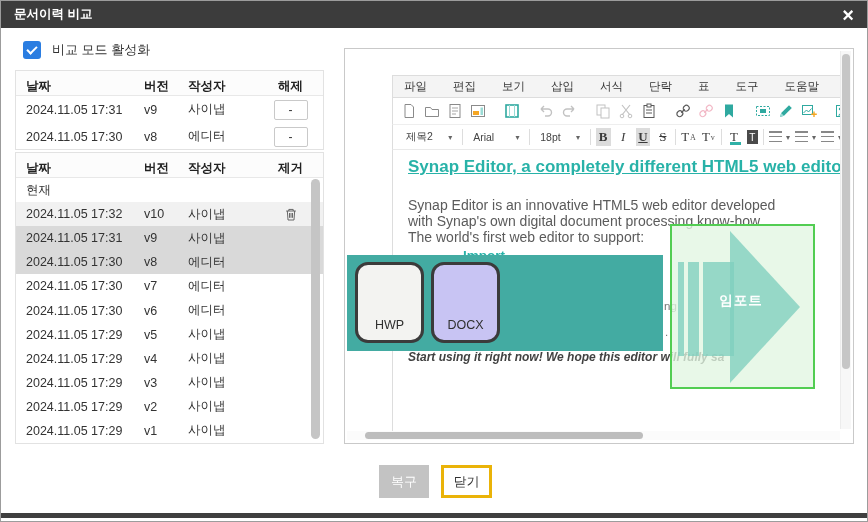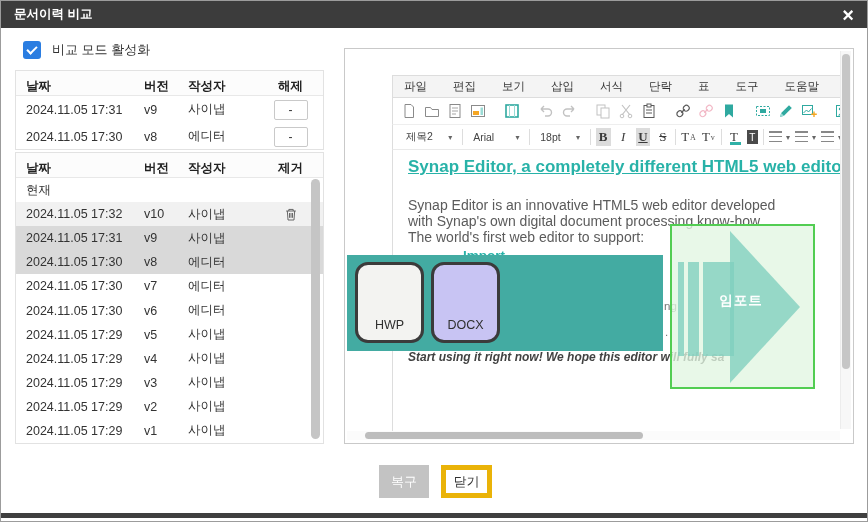--- a/index.html
+++ b/index.html
@@ -99,21 +99,21 @@
   
   .pv-vscroll{position:absolute;right:2px;top:2px;bottom:14px;width:10px;background:#f7f7f7;
     border-left:1px solid #ececec;z-index:6}
   .pv-vthumb{position:absolute;left:1px;top:3px;width:8px;height:315px;background:#c6c6c6;border-radius:4px}
   .pv-hscroll{position:absolute;left:2px;right:13px;bottom:3px;height:9px;background:#fbfbfb;z-index:6}
   .pv-hthumb{position:absolute;left:18px;top:1px;width:278px;height:7px;background:#bdbdbd;border-radius:4px}
   
   .footer-btn{position:absolute;top:464px;height:33px;font-size:13px;box-sizing:border-box;cursor:pointer;
     font-family:inherit}
   #btn-restore{left:378px;width:50px;background:#c3c3c3;color:#fff;border:none}
-  #btn-close{left:440px;width:51px;background:#fff;color:#333;border:5px solid #eab308}
+  #btn-close{left:440px;width:51px;background:#fff;color:#333;border:3px solid #eab308}
   .bottom-strip{position:absolute;left:0;top:512px;width:868px;height:5px;background:#3f3f3f}
 </style>
 </head>
 <body>
 
 <div class="canvas">
 
   <div class="titlebar">
     <span class="title">문서이력 비교</span>
     <span class="close">×</span>

